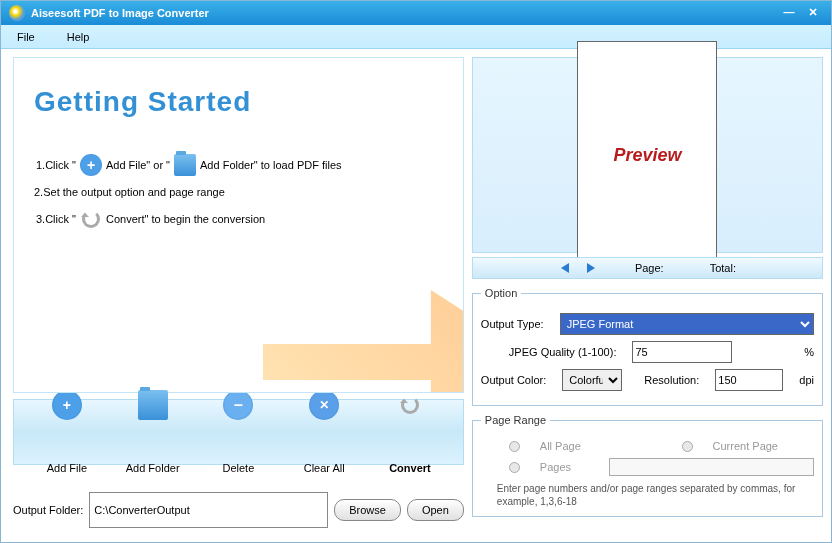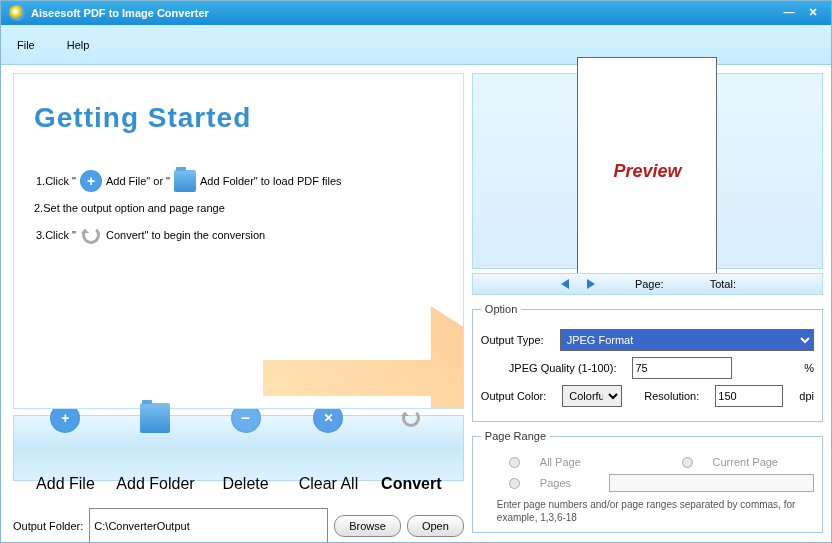--- a/index.html
+++ b/index.html
@@ -1,42 +1,42 @@
 <!DOCTYPE html>
 <html><head>
 <meta charset="utf-8">
 <style>
 * { box-sizing: border-box; margin: 0; padding: 0; font-family: Tahoma, Arial, sans-serif; font-size: 11px; }
 body { width: 832px; height: 543px; background: #fff; overflow: hidden; border: 1px solid #8ab6d6; }
 .titlebar { height: 24px; background: linear-gradient(#3ab0e8, #1a8cd8); display: flex; align-items: center; padding: 0 8px; color: #fff; font-weight: bold; }
 .titlebar .logo { width: 16px; height: 16px; margin-right: 6px; background: radial-gradient(circle at 40% 40%, #fff 10%, #ffd700 30%, #5aa0d8 60%); border-radius: 50%; }
 .titlebar .spacer { flex: 1; }
 .titlebar .tbtn { width: 20px; height: 14px; margin-left: 4px; color: #fff; font-weight: bold; text-align: center; cursor: pointer; }
-.menubar { height: 40px; background: linear-gradient(#d3f3ff, #c6ecff); border-bottom: 1px solid #9cd4f0; display: flex; align-items: center; padding: 4px 16px; gap: 32px; }
+.menubar { height: 24px; background: linear-gradient(#d3f3ff, #c6ecff); border-bottom: 1px solid #9cd4f0; display: flex; align-items: center; padding: 4px 16px; gap: 32px; }
 .menubar span { cursor: pointer; }
 .content { display: flex; height: calc(543px - 24px - 28px - 2px); }
 .left { width: 505px; padding: 8px 8px 10px 12px; display: flex; flex-direction: column; }
 .right { flex: 1; padding: 8px 8px 10px 0; display: flex; flex-direction: column; }
 .gs-panel { border: 1px solid #c4e5f7; background: #fff; padding: 28px 20px 0 20px; height: 384px; position: relative; overflow: hidden; }
 .gs-title { font-size: 28px; font-weight: bold; color: #3390d4; margin-bottom: 36px; letter-spacing: 1px; }
 .gs-line { font-size: 12px; margin: 10px 0; display: flex; align-items: center; flex-wrap: wrap; }
 .gs-line .seg { margin: 0 2px; }
 .icon { width: 22px; height: 22px; display: inline-flex; align-items: center; justify-content: center; margin: 0 2px; vertical-align: middle; }
 .ico-plus { background: radial-gradient(circle, #4da0e8 60%, #2a7cc8); border-radius: 50%; color: #fff; font-weight: bold; font-size: 14px; }
 .ico-folder { background: linear-gradient(#7ac0f0, #3a90d8); border-radius: 2px; position: relative; }
 .ico-folder::before { content: ""; position: absolute; top: -3px; left: 2px; width: 10px; height: 4px; background: #5aa8e0; border-radius: 1px 1px 0 0; }
 .ico-convert { border: 3px solid #aaa; border-top-color: transparent; border-radius: 50%; width: 18px; height: 18px; position: relative; }
 .ico-convert::after { content: ""; position: absolute; top: -4px; left: -4px; border: 4px solid transparent; border-bottom-color: #aaa; }
 .ico-minus { background: radial-gradient(circle, #6ab0f0 60%, #2a7cc8); border-radius: 50%; color: #fff; font-weight: bold; font-size: 16px; }
 .ico-x { background: radial-gradient(circle, #5aa0e8 60%, #2a7cc8); border-radius: 50%; color: #fff; font-weight: bold; font-size: 12px; }
 .arrow-bg { position: absolute; right: -80px; bottom: -60px; width: 280px; height: 180px; background: linear-gradient(45deg, #ffd070, #ff9020); clip-path: polygon(0 40%, 60% 40%, 60% 10%, 100% 50%, 60% 90%, 60% 60%, 0 60%); opacity: 0.5; }
 .toolbar { margin-top: 6px; height: 66px; background: linear-gradient(#e8f7ff, #c8e8f8, #dcf2ff); border: 1px solid #b4ddf2; display: flex; align-items: center; justify-content: space-around; padding: 0 10px; }
 .tbitem { display: flex; flex-direction: column; align-items: center; gap: 2px; cursor: pointer; min-width: 64px; }
 .tbitem .icon { width: 30px; height: 30px; }
-.tbitem .lbl { font-size: 16px; margin-top: 40px; }
+.tbitem .lbl { font-size: 11px; margin-top: 40px; }
 .output-row { margin-top: 27px; display: flex; align-items: center; gap: 6px; }
 .output-row input[type=text] { flex: 1; height: 36px; border: 1px solid #888; padding: 4px 4px; background: #fff; }
 .btn { height: 22px; padding: 0 14px; border: 1px solid #888; border-radius: 10px; background: linear-gradient(#fff, #e0e0e0); cursor: pointer; font-size: 11px; }
 .preview { border: 1px solid #b4ddf2; background: linear-gradient(#e6f6ff, #d8eefc); height: 196px; display: flex; align-items: center; justify-content: center; }
 .preview-inner { width: 140px; height: 229px; border: 1px solid #666; background: #fff; display: flex; align-items: center; justify-content: center; color: #b91c1c; font-size: 18px; font-style: italic; font-weight: bold; }
 .pagenav { margin-top: 4px; height: 22px; background: linear-gradient(#f0faff, #cce8f8); border: 1px solid #b4ddf2; display: flex; align-items: center; justify-content: center; gap: 8px; font-size: 11px; }
 .arrow { width: 16px; height: 12px; cursor: pointer; }
 .arrow svg { width: 16px; height: 12px; }
 fieldset { border: 1px solid #aac8e0; margin-top: 8px; padding: 8px 8px 8px 8px; }
 legend { font-size: 11px; padding: 0 4px; color: #333; }

